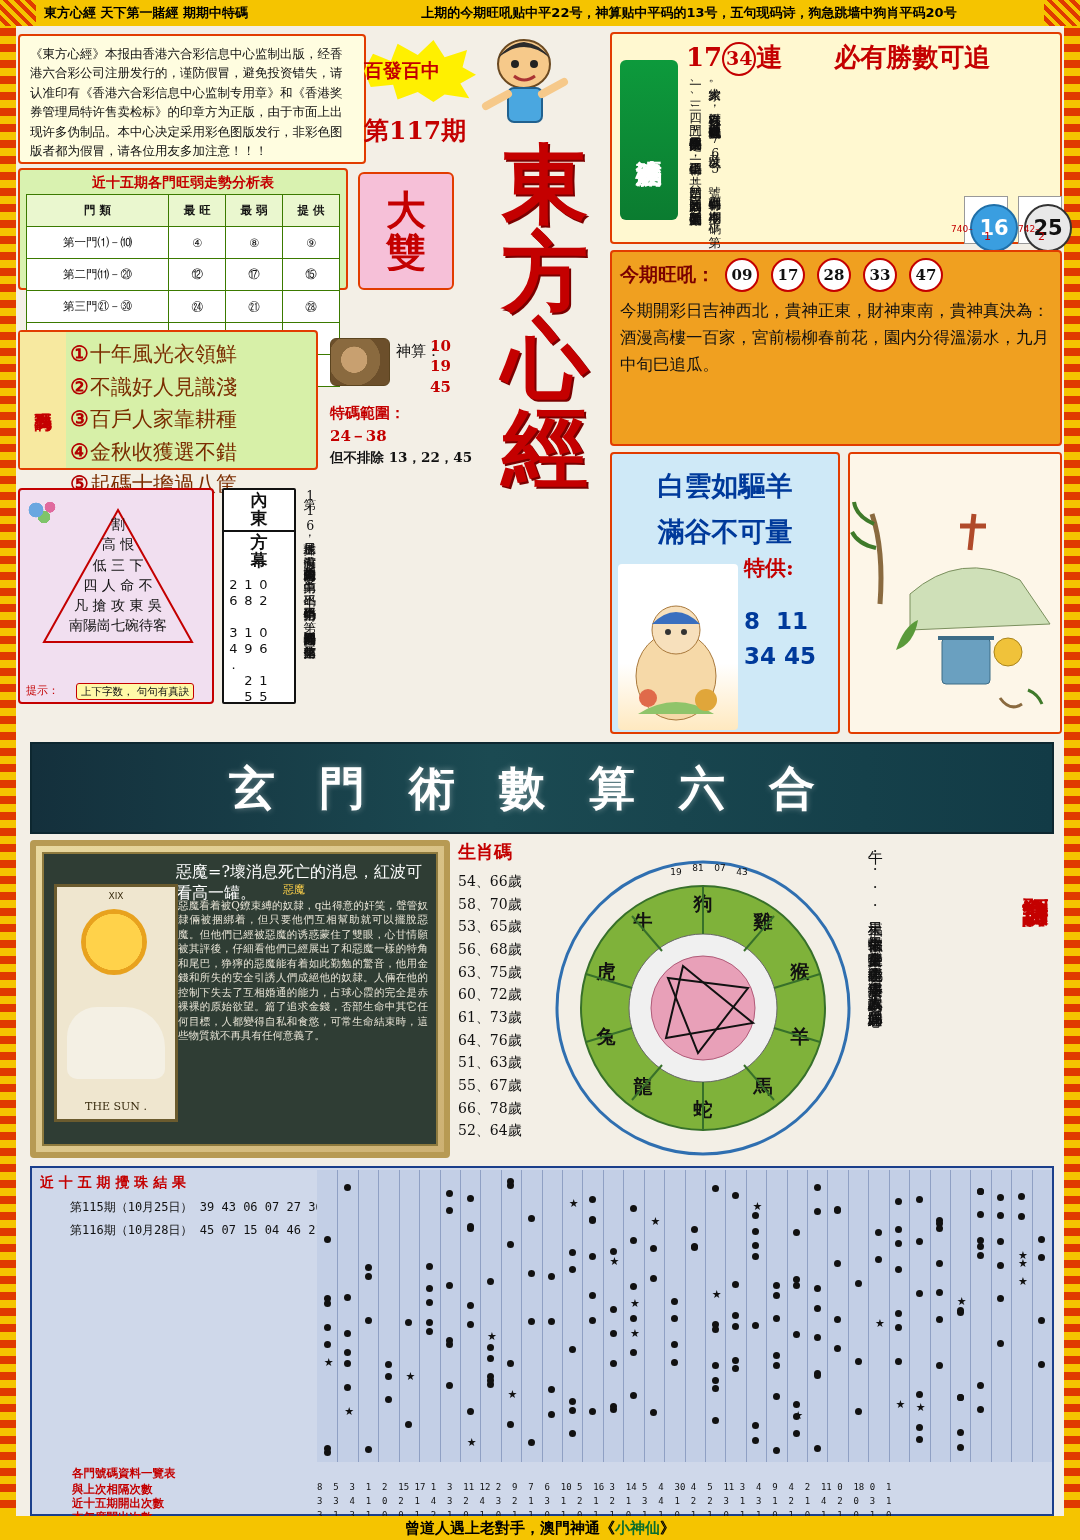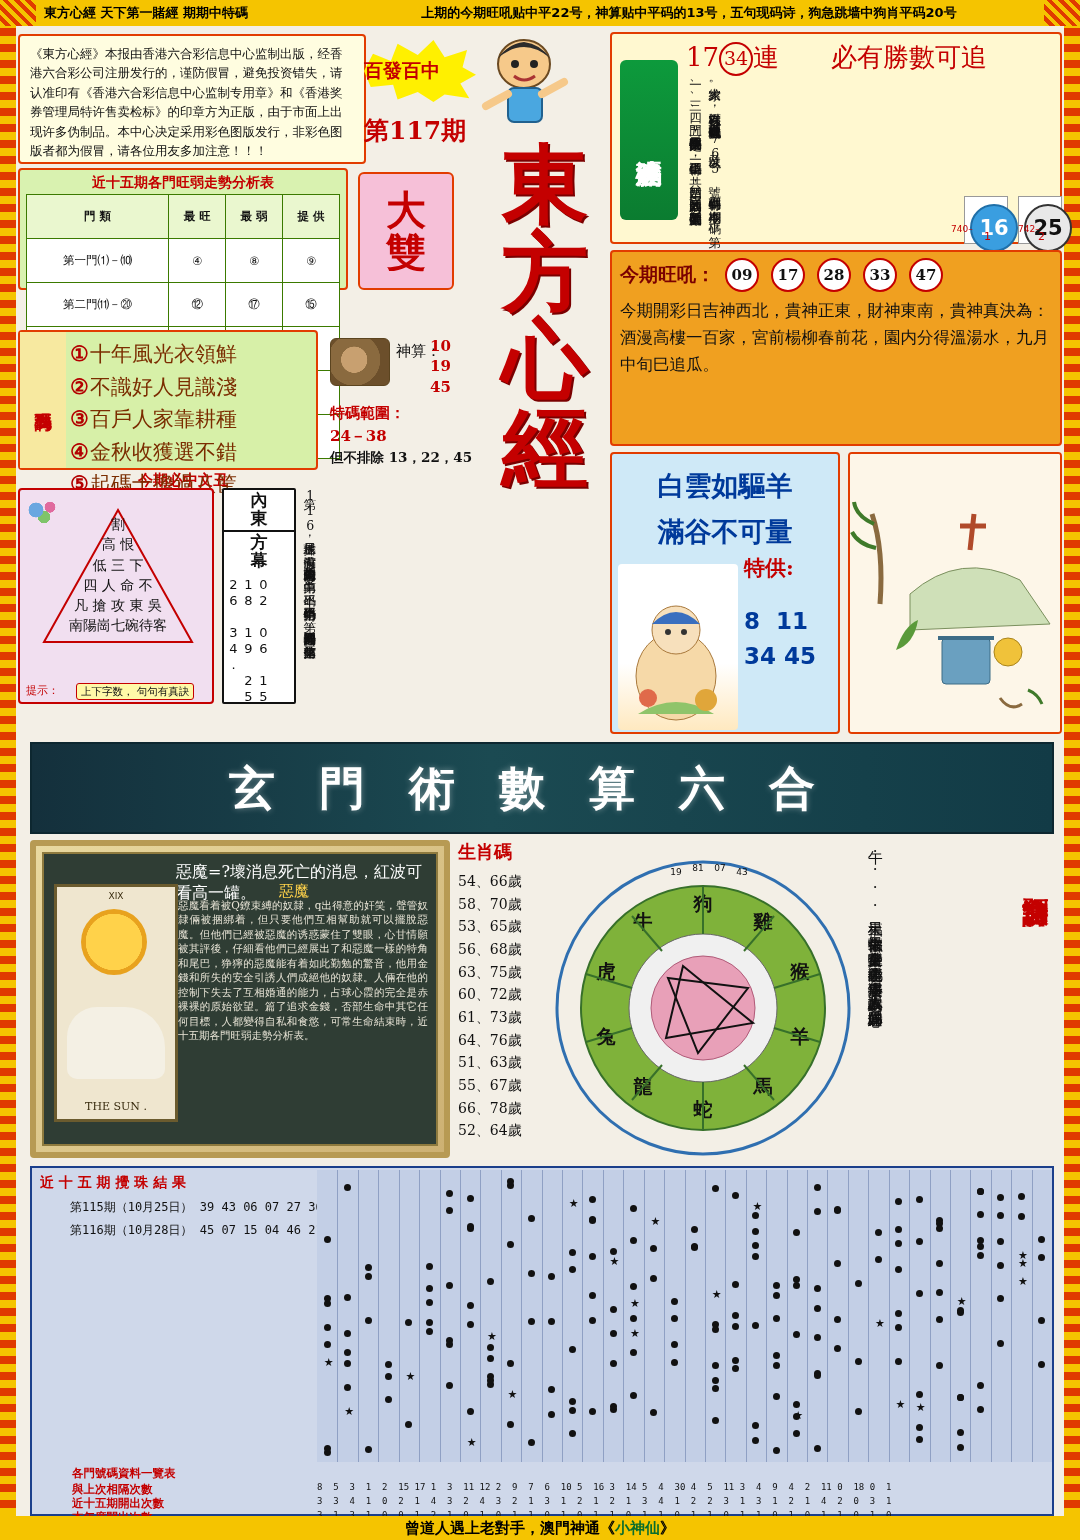--- a/index.html
+++ b/index.html
@@ -32,21 +32,21 @@
     font-family:"DejaVu Serif","Liberation Serif",serif;
   }
 
   
   .trend{
     left:18px;top:168px;width:330px;height:122px;
     background:#d9f2b0;border:2px solid #e23c00;border-radius:4px;padding:4px 6px;
   }
   .trend .t-title{color:#c40000;font-weight:bold;font-size:14px;text-align:center;margin-bottom:2px;}
   .trend table{width:100%;border-collapse:collapse;font-size:11.5px;}
-  .trend th,.trend td{border:1px solid #3b7a00;text-align:center;padding:14px 0;color:#111;background:#ffffff;}
+  .trend th,.trend td{border:1px solid #3b7a00;text-align:center;padding:8px 0;color:#111;background:#ffffff;}
   .trend th{background:#eaf7cf;font-weight:bold;}
   .trend .lbl{background:#fff;}
   .trend-foot{color:#c40000;font-weight:bold;font-size:15px;text-align:center;margin-top:12px;}
 
   
   .bigdouble{
     left:358px;top:172px;width:96px;height:118px;
     background:#f6c0d8;border:2px solid #e23c00;border-radius:6px;
     color:#c40000;font-size:40px;font-weight:bold;
     display:flex;flex-direction:column;align-items:center;justify-content:center;line-height:1.05;
@@ -128,21 +128,21 @@
     left:610px;top:32px;width:452px;height:212px;
     background:#fff8d0;border:2px solid #e23c00;border-radius:4px;
   }
   .lianma .banner{
     position:absolute;left:8px;top:26px;width:58px;height:160px;
     background:linear-gradient(180deg,#0d9a3c,#0b7c30);color:#fff;border-radius:6px;
     display:flex;align-items:center;justify-content:center;font-size:26px;font-weight:bold;
     font-family:"DejaVu Serif","Liberation Serif",serif;
   }
   .lianma .banner span{writing-mode:vertical-rl;text-orientation:upright;line-height:1.1;}
-  .lianma .head{position:absolute;left:74px;top:6px;font-size:26px;font-weight:normal;color:#c40000;
+  .lianma .head{position:absolute;left:74px;top:6px;font-size:26px;font-weight:bold;color:#c40000;
     font-family:"DejaVu Serif","Liberation Serif",serif;white-space:nowrap;}
   .lianma .head .circ{display:inline-block;width:30px;height:30px;border:2px solid #c40000;border-radius:50%;
     text-align:center;line-height:28px;font-size:19px;vertical-align:middle;}
   .lianma .vcols{position:absolute;left:74px;top:44px;width:280px;height:150px;color:#111;font-size:12.5px;
     font-family:"DejaVu Serif","Liberation Serif",serif;}
   .lianma .vcols .v{writing-mode:vertical-rl;text-orientation:upright;height:148px;line-height:1.55;}
   .ball16,.ball25{
     position:absolute;width:44px;height:44px;border-radius:50%;border:2px solid #333;
     display:flex;align-items:center;justify-content:center;font-size:21px;font-weight:bold;color:#111;
   }
@@ -228,21 +228,21 @@
   }
   .tarot .inner{position:absolute;left:6px;top:6px;right:6px;bottom:6px;background:#2f3d34;border:2px solid #8e7a3e;}
   .tarot .card{position:absolute;left:10px;top:30px;width:118px;height:232px;background:#efe6cf;border:3px solid #6b5b2e;}
   .tarot .card .sun{position:absolute;left:24px;top:22px;width:66px;height:66px;border-radius:50%;
     background:radial-gradient(circle,#ffd24a 0 60%,#e8a21e 61% 100%);}
   .tarot .card .horse{position:absolute;left:10px;top:120px;width:98px;height:72px;background:#f4f0e4;border-radius:30px 40px 10px 10px;}
   .tarot .card .lbl{position:absolute;left:0;bottom:6px;width:100%;text-align:center;font-size:11px;color:#3a2d10;
     font-family:"DejaVu Serif","Liberation Serif",serif;}
   .tarot .hdr{position:absolute;left:132px;top:8px;right:6px;color:#fff;font-size:16px;
     font-family:"DejaVu Serif","Liberation Serif",serif;}
-  .tarot .sub{position:absolute;left:114px;top:28px;right:6px;color:#ffd24a;font-size:15px;text-align:center;}
+  .tarot .sub{position:absolute;left:114px;top:28px;right:6px;color:#ffd24a;font-size:11px;text-align:center;}
   .tarot .body{position:absolute;left:134px;top:44px;right:8px;bottom:8px;color:#e8e4d6;font-size:10.5px;line-height:1.38;
     font-family:"DejaVu Serif","Liberation Serif",serif;text-align:justify;}
 
   .ages{
     left:458px;top:840px;width:86px;height:318px;
     color:#111;font-size:14px;font-family:"DejaVu Serif","Liberation Serif",serif;
   }
   .ages .hd{color:#c40000;font-size:18px;font-weight:bold;margin-bottom:6px;}
   .ages div.item{line-height:1.62;white-space:nowrap;}
 
@@ -521,21 +521,21 @@
   <div class="box tarot">
     <div class="inner">
       <div class="hdr">惡魔=?壞消息死亡的消息，紅波可看高一罐。</div>
       <div class="sub">惡魔</div>
       <div class="card">
         <div class="sun"></div>
         <div class="horse"></div>
         <div class="lbl">THE SUN .</div>
         <div style="position:absolute;left:0;top:4px;width:100%;text-align:center;font-size:9px;color:#3a2d10;">XIX</div>
       </div>
-      <div class="body">惡魔看着被Q鐐束縛的奴隸，q出得意的奸笑，聲管奴隸倆被捆綁着，但只要他們互相幫助就可以擺脫惡魔。但他們已經被惡魔的诱惑蒙住了雙眼，心甘情願被其評後，仔細看他們已經展出了和惡魔一樣的特角和尾巴，狰獰的惡魔能有着如此勤勉的驚音，他用金錢和所失的安全引誘人們成絕他的奴隸。人倆在他的控制下失去了互相婚通的能力，占球心霞的完全是赤裸裸的原始欲望。篇了追求金錢，否部生命中其它任何目標，人都變得自私和食慾，可常生命結束時，近十五期各門旺弱走勢分析表。</div>
+      <div class="body">惡魔看着被Q鐐束縛的奴隸，q出得意的奸笑，聲管奴隸倆被捆綁着，但只要他們互相幫助就可以擺脫惡魔。但他們已經被惡魔的诱惑蒙住了雙眼，心甘情願被其評後，仔細看他們已經展出了和惡魔一樣的特角和尾巴，狰獰的惡魔能有着如此勤勉的驚音，他用金錢和所失的安全引誘人們成絕他的奴隸。人倆在他的控制下失去了互相婚通的能力，占球心霞的完全是赤裸裸的原始欲望。篇了追求金錢，否部生命中其它任何目標，人都變得自私和食慾，可常生命結束時，這些物質就不再具有任何意義了。</div>
     </div>
   </div>
 
   <div class="box ages">
     <div class="hd">生肖碼</div>
     <div class="item">54、66歲</div>
     <div class="item">58、70歲</div>
     <div class="item">53、65歲</div>
     <div class="item">56、68歲</div>
     <div class="item">63、75歲</div>

